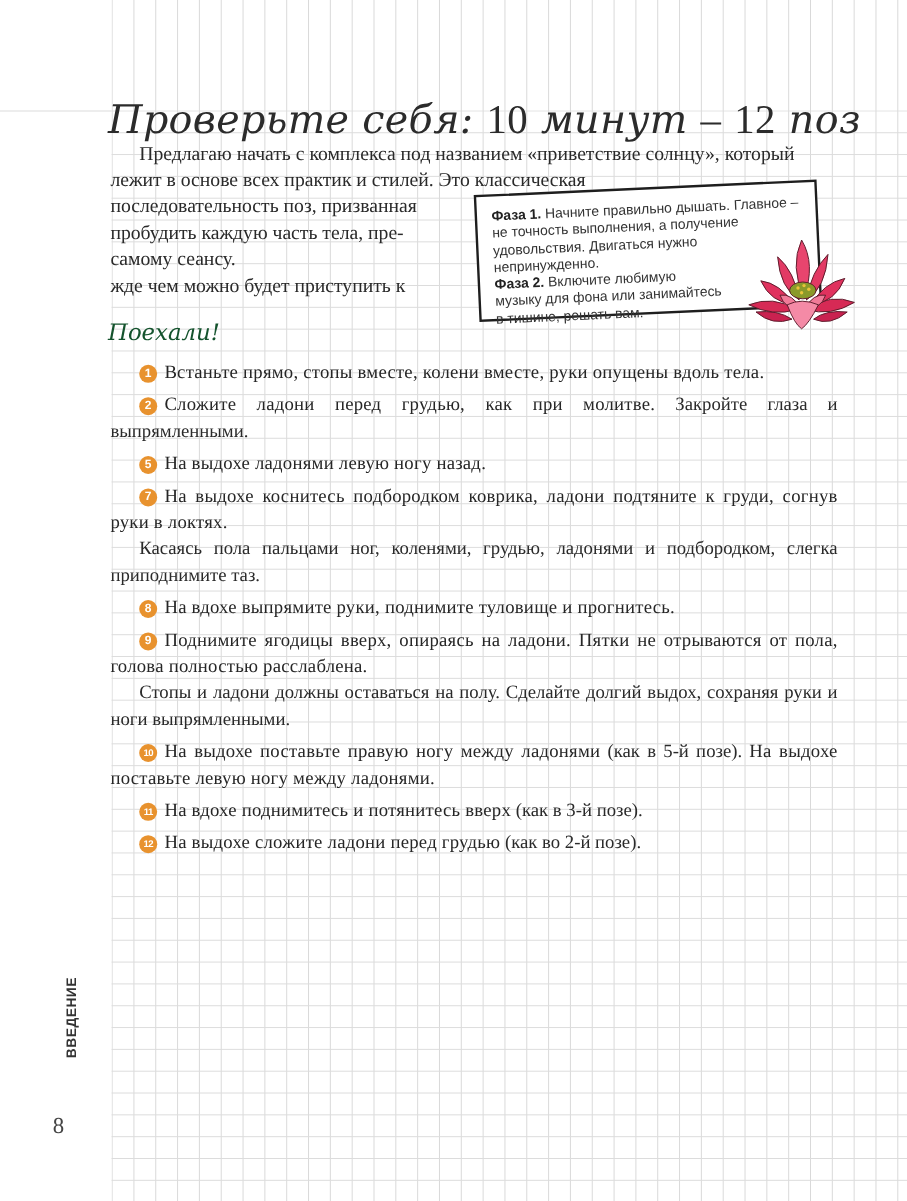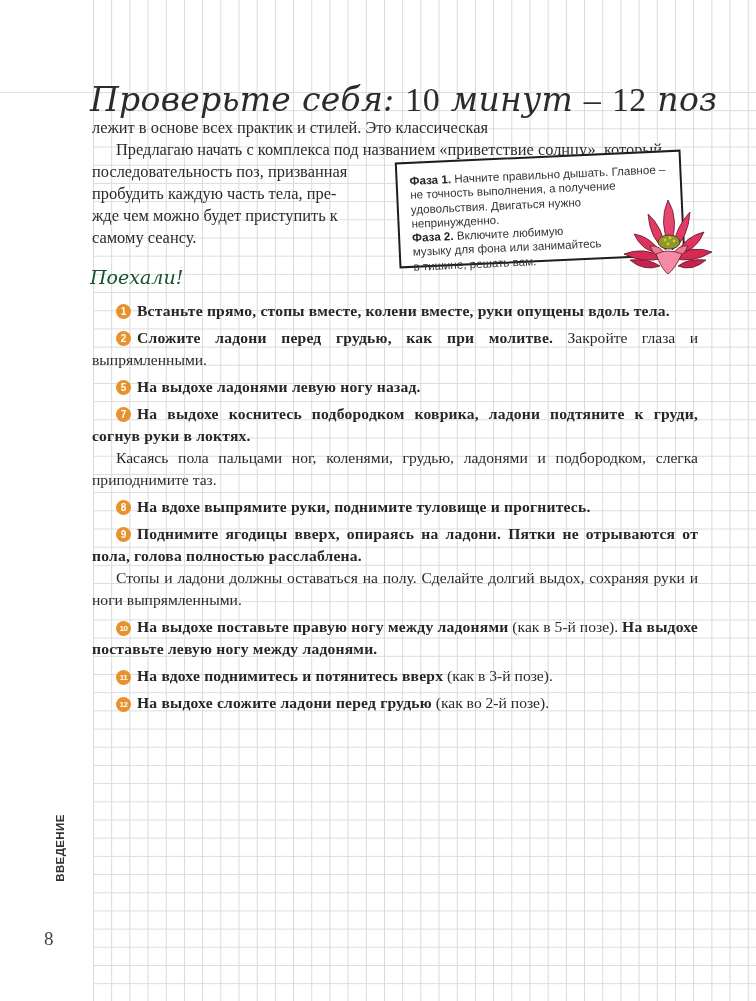--- a/index.html
+++ b/index.html
@@ -52,21 +52,21 @@
 
   .subhead {
     left:90px; top:266px; font-family:"DejaVu Serif", serif; font-style:italic;
     font-size:19px; color:#14532d;
   }
 
   .steps { left:92px; top:300px; width:606px; font-size:15.6px; line-height:22px; }
   .step { margin:0 0 5px 0; }
   .step p { margin:0; text-align:justify; text-indent:24px; }
   .step p.cont { text-indent:24px; }
-  .step b { font-weight:bold; color:#262626; letter-spacing:0.2px; }
+  .step b { font-weight:normal; color:#262626; letter-spacing:0.2px; }
   .badge {
     display:inline-block; width:15px; height:15px; border-radius:50%;
     background:#e8922e; color:#fff; font-family:"Liberation Sans", sans-serif;
     font-size:10px; line-height:15px; text-align:center; font-weight:bold;
     vertical-align:1px; margin-right:6px; text-indent:0;
   }
   .badge.two { font-size:8px; letter-spacing:-0.5px; }
 
   .side-label {
     left:20px; top:818px; width:80px; height:60px;
@@ -88,26 +88,26 @@
 <h1 class="layer title" style="margin:0;font-weight:normal;">
   <span>Проверьте себя:</span>
   <span class="num">10</span>
   <span>минут</span>
   <span class="num">–</span>
   <span class="num">12</span>
   <span>поз</span>
 </h1>
 
 <div class="layer intro">
+  <span class="l indent">Предлагаю начать с комплекса под названием «приветствие солнцу», который</span>
   <span class="l">лежит в основе всех практик и стилей. Это классическая</span>
-  <span class="l indent">Предлагаю начать с комплекса под названием «приветствие солнцу», который</span>
   <span class="l">последовательность поз, призванная</span>
   <span class="l">пробудить каждую часть тела, пре-</span>
+  <span class="l">самому сеансу.</span>
   <span class="l">жде чем можно будет приступить к</span>
-  <span class="l">самому сеансу.</span>
 </div>
 
 <div class="layer callout">
   <span><b>Фаза 1.</b><span> Начните правильно дышать. Главное – не точность выполнения, а получение удовольствия. Двигаться нужно непринужденно.</span></span>
   <span class="narrow"><b>Фаза 2.</b><span> Включите любимую музыку для фона или занимайтесь в тишине, решать вам.</span></span>
 </div>
 
 <div class="layer lotus">
   <svg viewBox="0 0 96 82" width="96" height="82">
     <g stroke="#5a1a2a" stroke-width="0.8">

